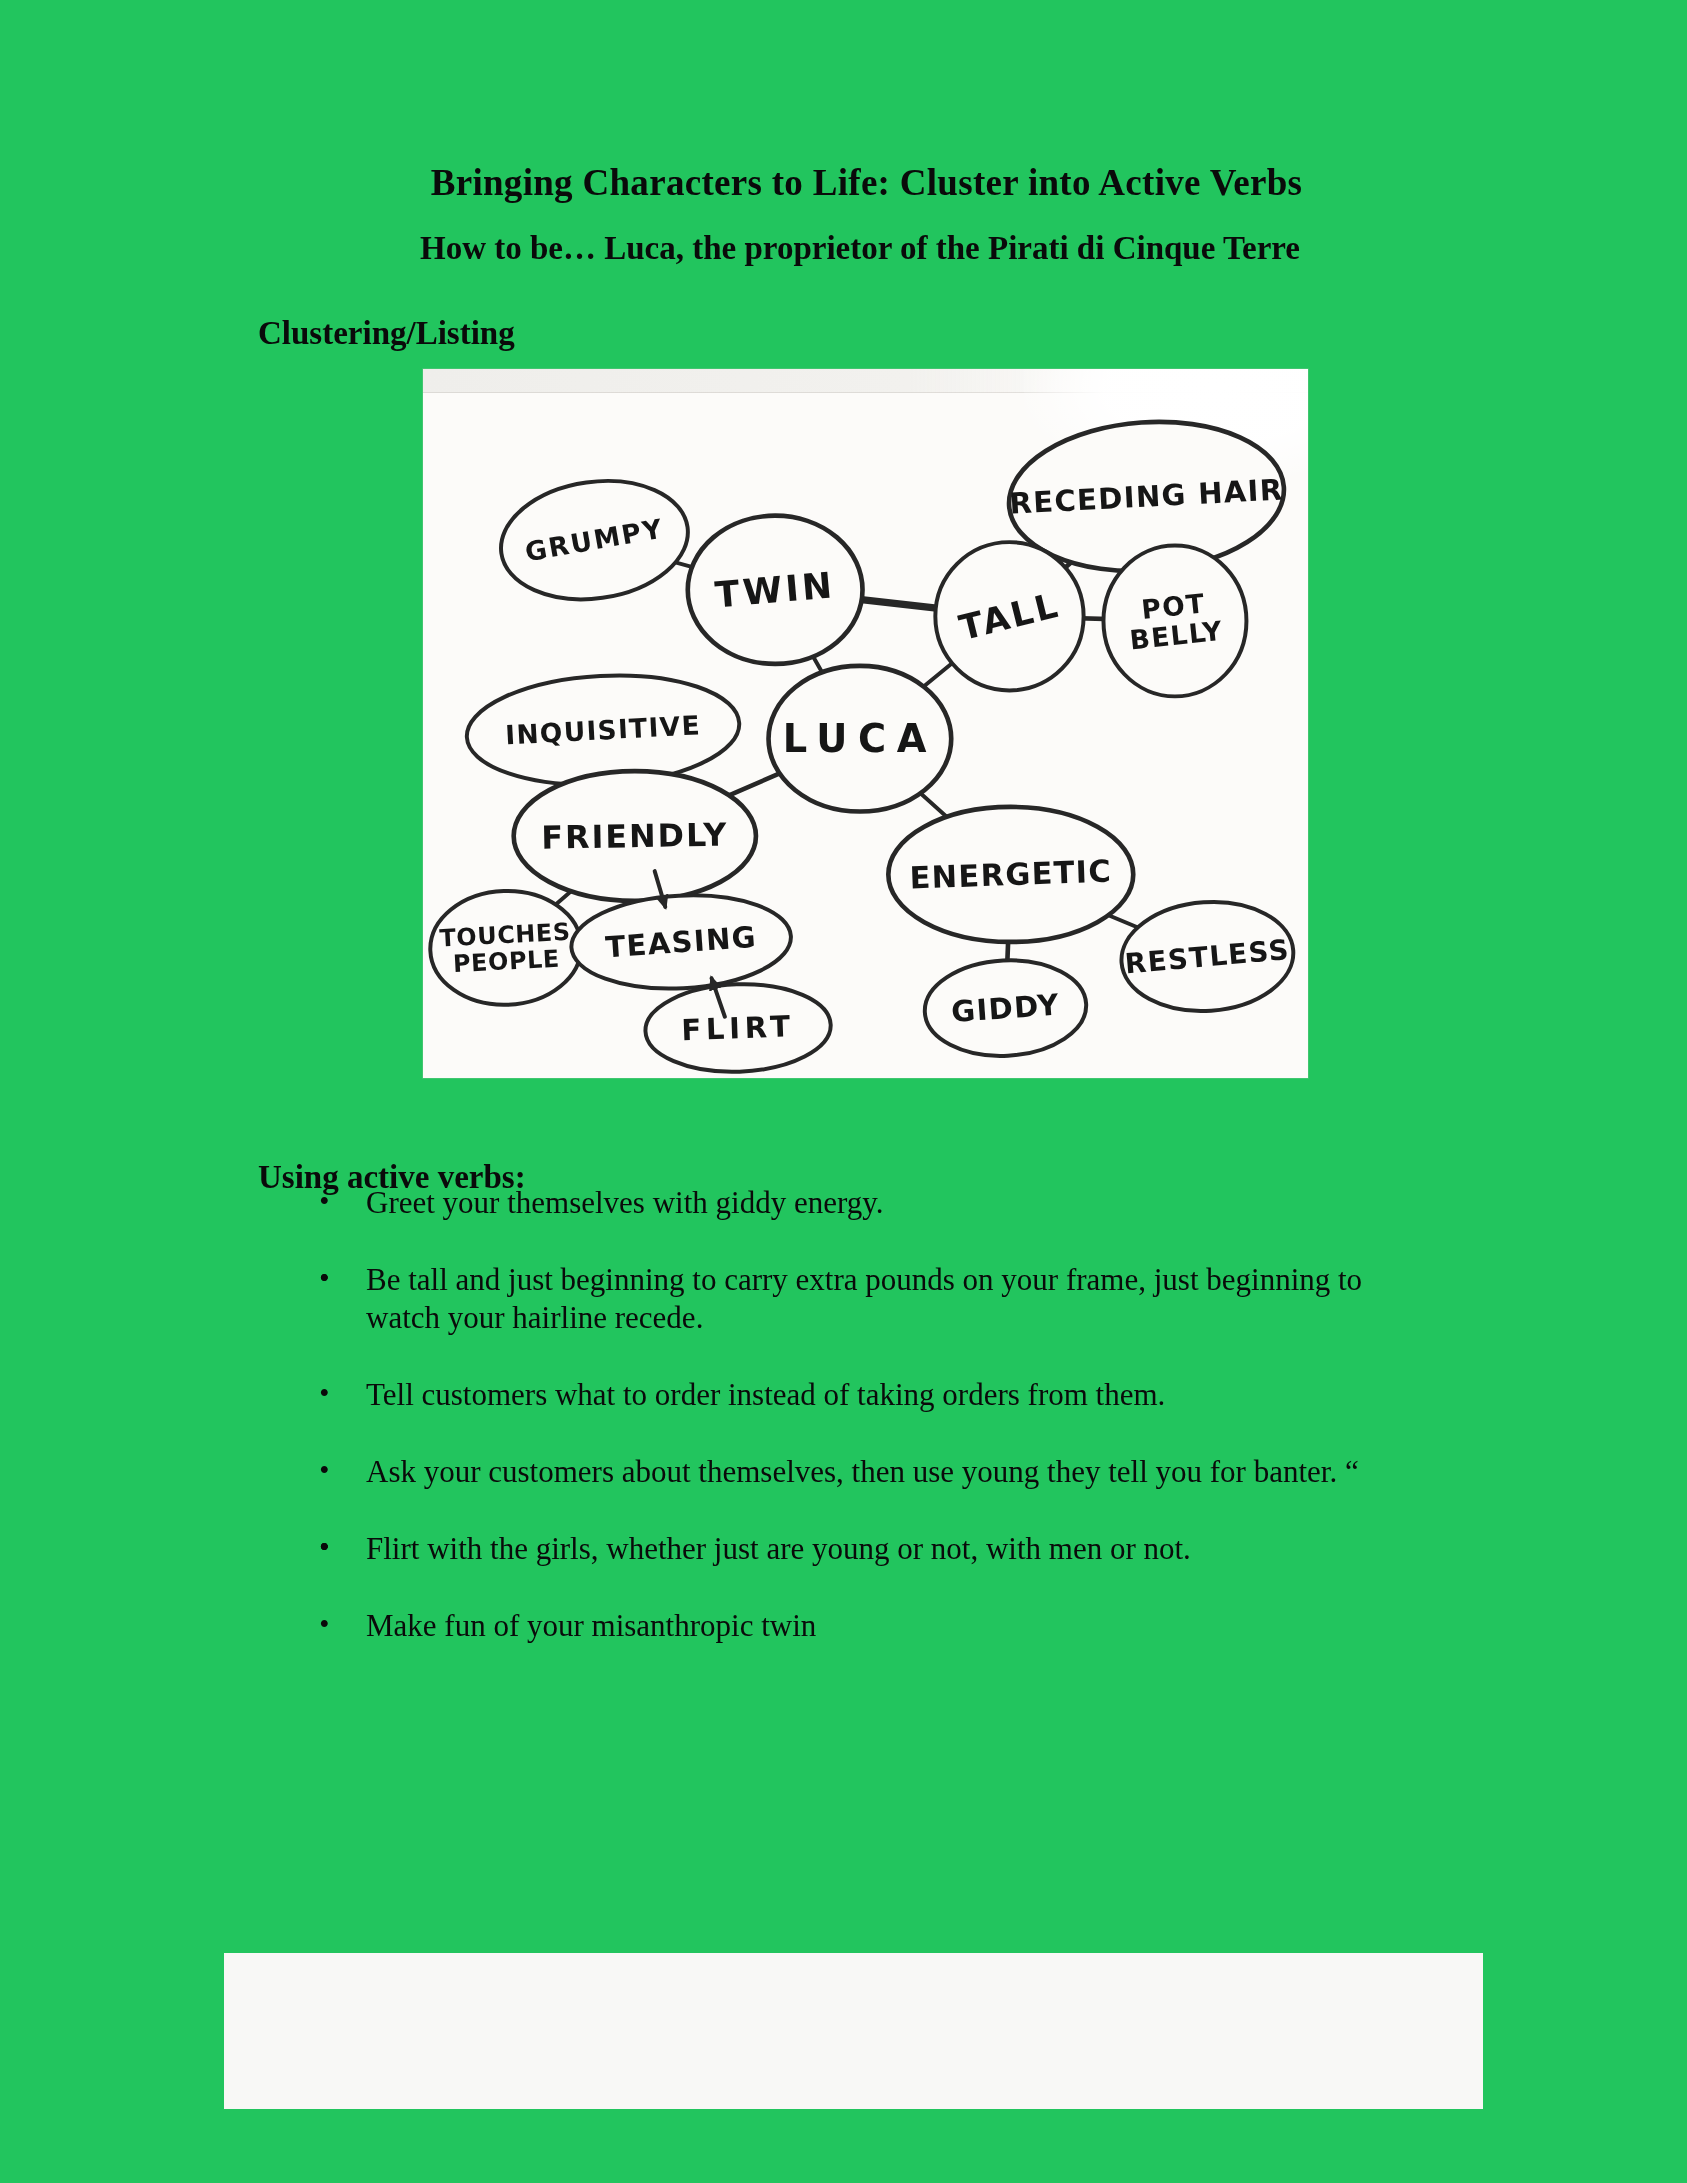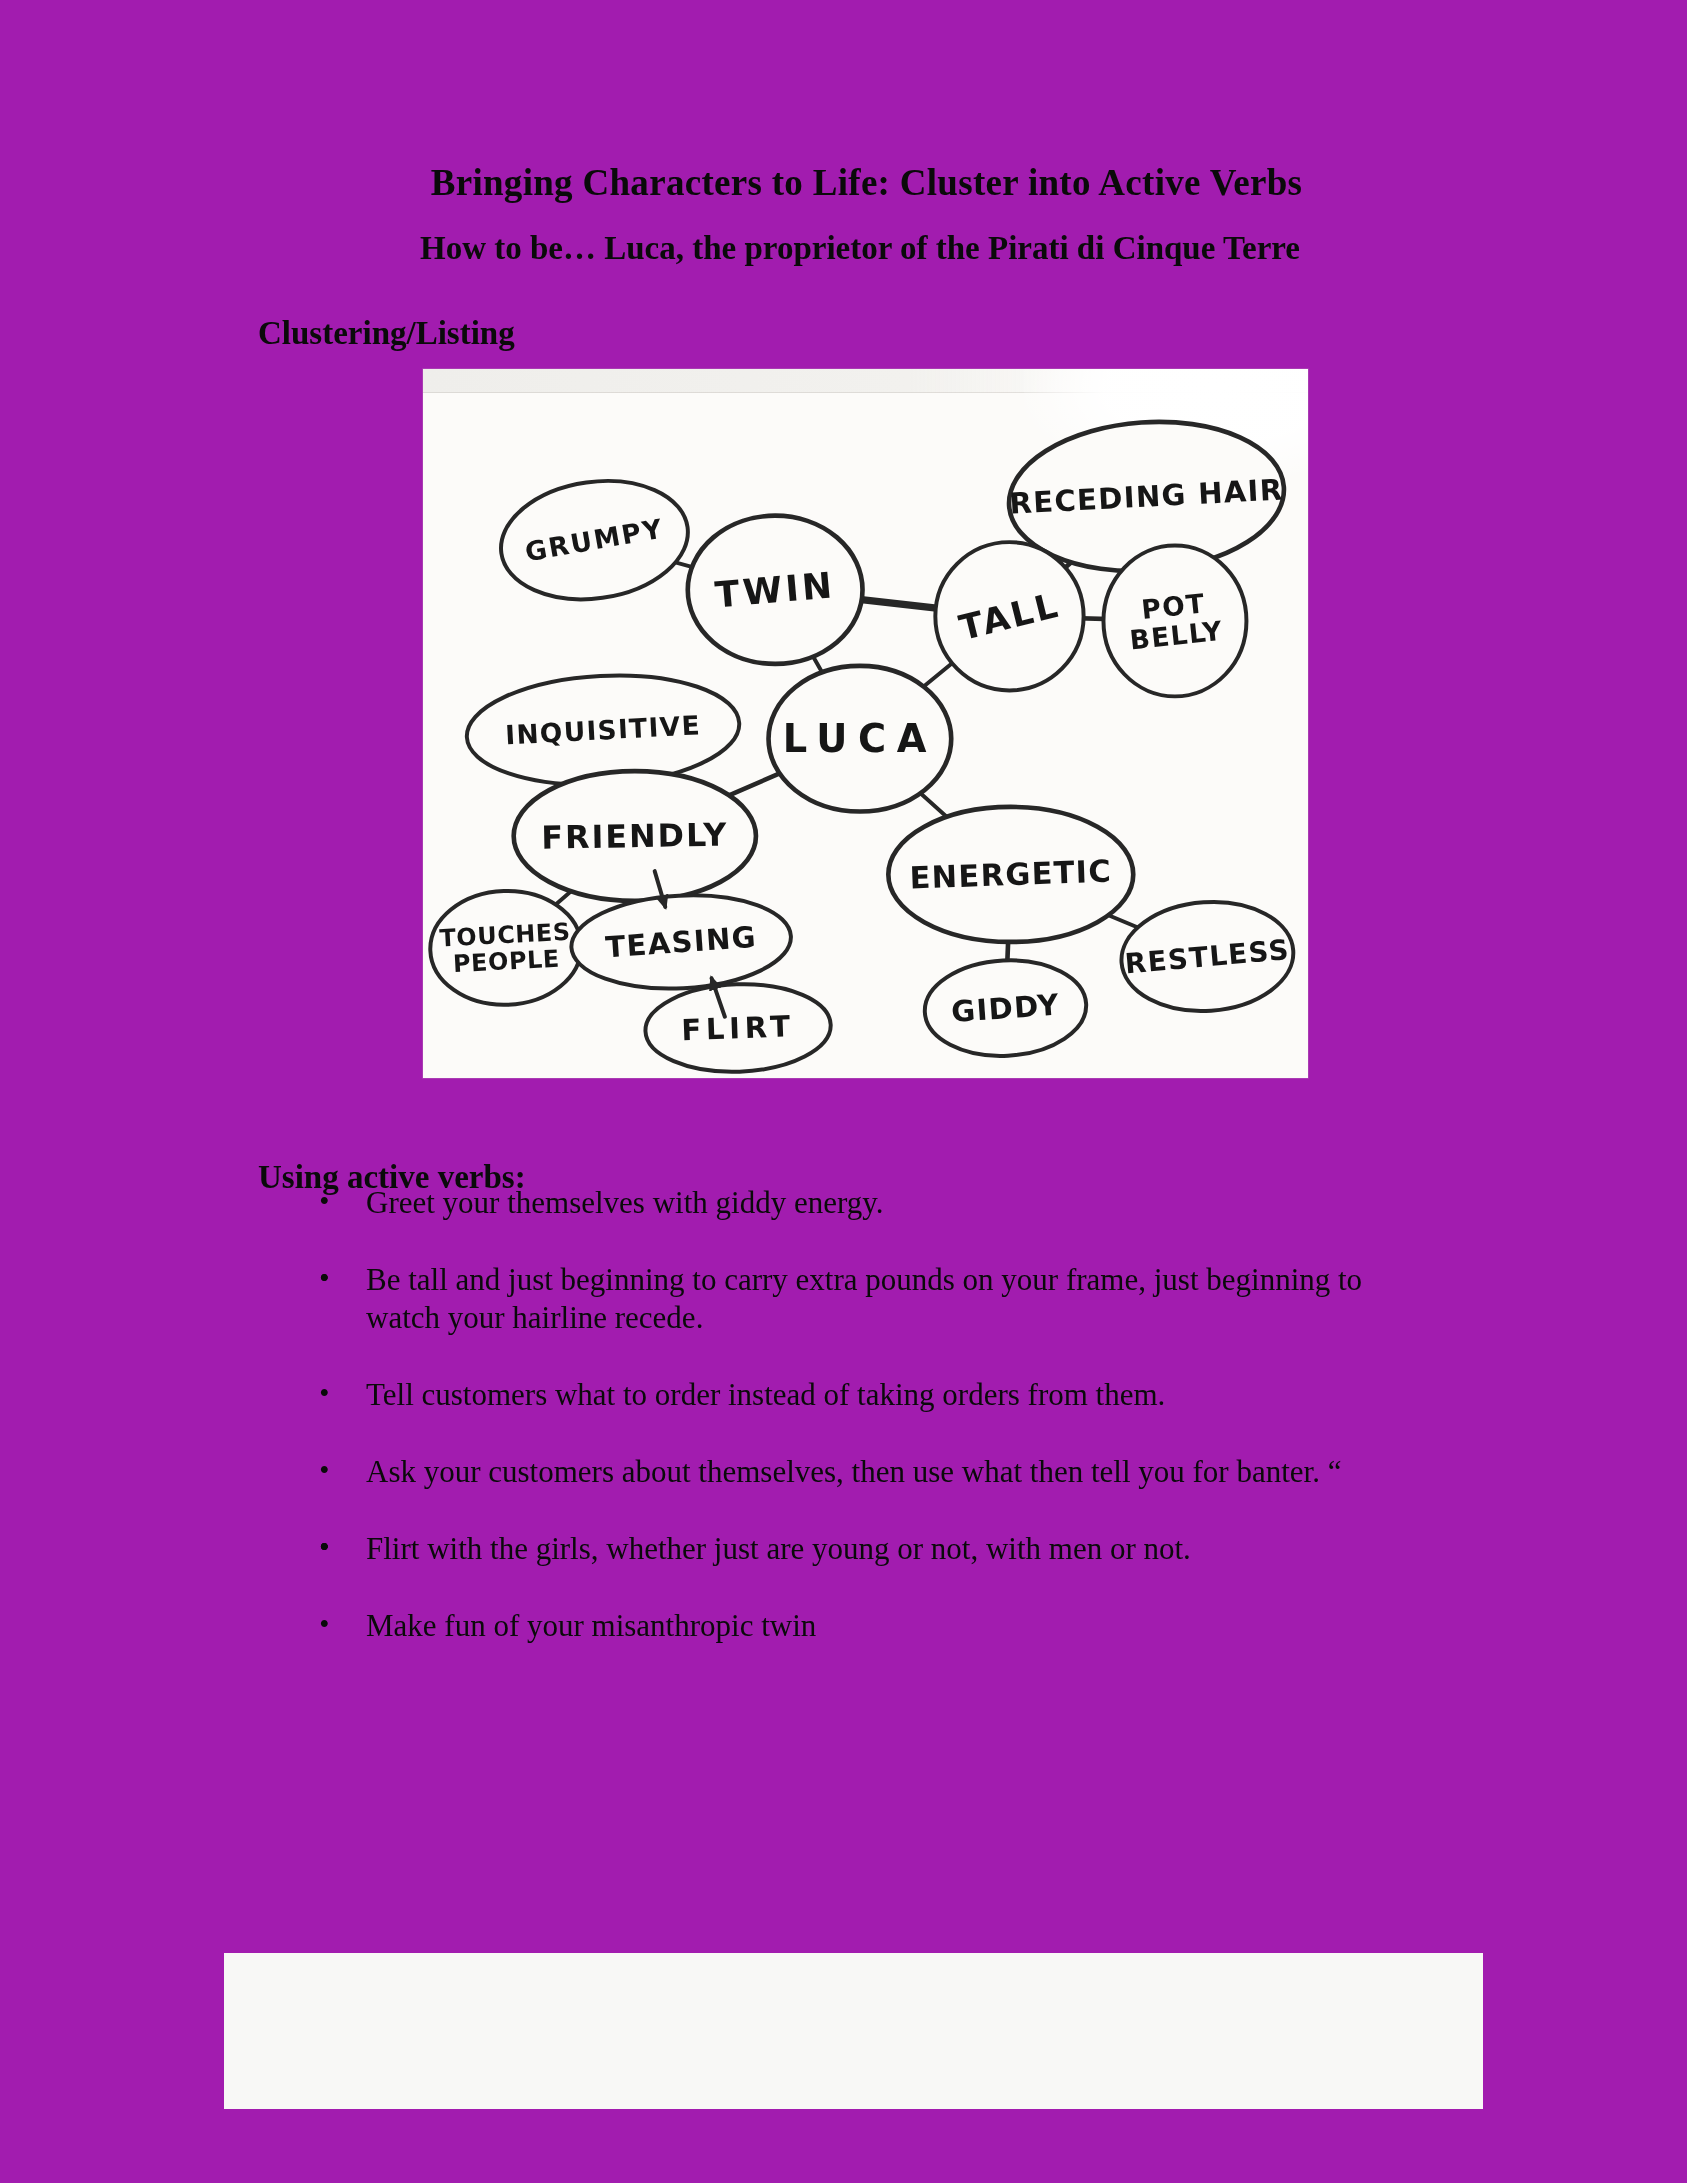--- a/index.html
+++ b/index.html
@@ -1,20 +1,20 @@
 <!DOCTYPE html>
 <html style="font-size:10.6px"><head>
 <meta charset="utf-8">
 <style>
   html, body { margin: 0; padding: 0; background: #ffffff; }
   .sheet {
     position: relative;
     width: 1687px;
     height: 2183px;
-    background: #a21caf;
+    background: #22c55e;
     overflow: hidden;
     font-family: "Liberation Serif", serif;
     color: #0a0a0a;
   }
   .title {
     position: absolute;
     top: 161px; left: 0; width: 1733px;
     margin: 0;
     text-align: center;
     font-size: 37px;
@@ -148,21 +148,21 @@
       </svg>
   </div>
 
   <h3 class="heading heading-verbs">Using active verbs:</h3>
 
   <ul class="bullets" id="bullet-list">
       <li><span class="dot">•</span><span class="txt">Greet your themselves with giddy energy.</span></li>
       <li><span class="dot">•</span></li>
       <li><span class="dot">•</span><span class="txt">Be tall and just beginning to carry extra pounds on your frame, just beginning to watch your hairline recede.</span></li>
       <li><span class="dot">•</span><span class="txt">Tell customers what to order instead of taking orders from them.</span></li>
-      <li><span class="dot">•</span><span class="txt">Ask your customers about themselves, then use what then tell you for banter. “</span></li>
+      <li><span class="dot">•</span><span class="txt">Ask your customers about themselves, then use young they tell you for banter. “</span></li>
       <li><span class="dot">•</span></li>
       <li><span class="dot">•</span></li>
       <li><span class="dot">•</span><span class="txt">Flirt with the girls, whether just are young or not, with men or not.</span></li>
       <li><span class="dot">•</span><span class="txt">Make fun of your misanthropic twin</span></li>
     </ul>
 
   <div class="bottom-artifact"></div>
 
 </div>
 

